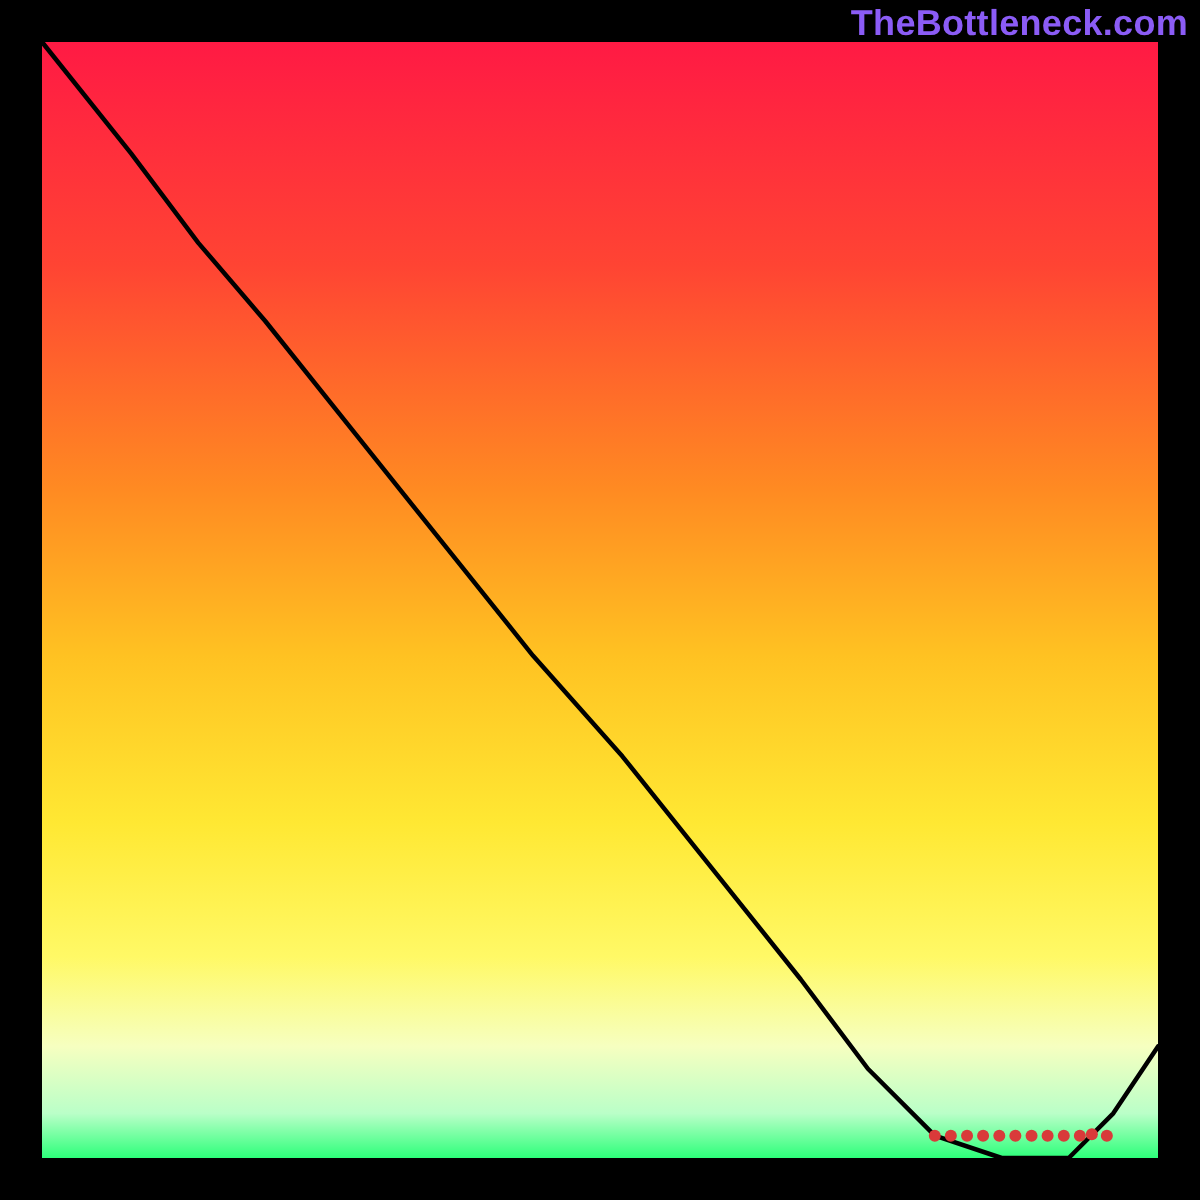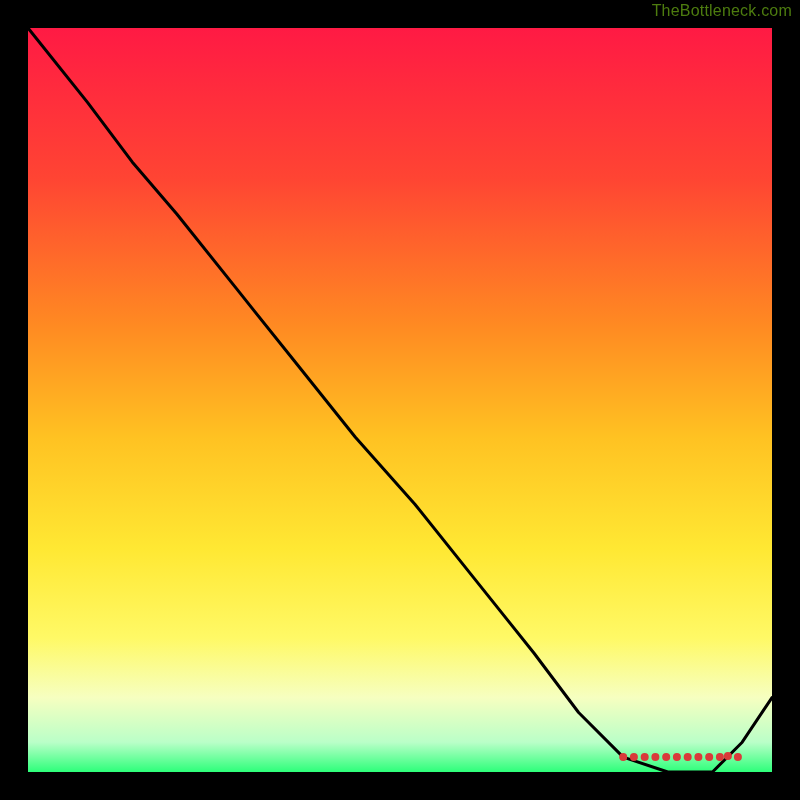--- a/index.html
+++ b/index.html
@@ -19,23 +19,23 @@
   svg {
     position: absolute;
     top: 0;
     left: 0;
   }
   .watermark {
     position: absolute;
     top: 2px;
     right: 8px;
     font-family: Arial, Helvetica, sans-serif;
-    font-size: 16px;
-    font-weight: normal;
-    color: #4d7c0f;
+    font-size: 24px;
+    font-weight: bold;
+    color: #8b5cf6;
     letter-spacing: 0.2px;
     user-select: none;
   }
 </style>
 </head>
 <body>
 
 <div class="stage">
 
   <svg id="chart-svg" width="800" height="800" viewBox="0 0 800 800">

